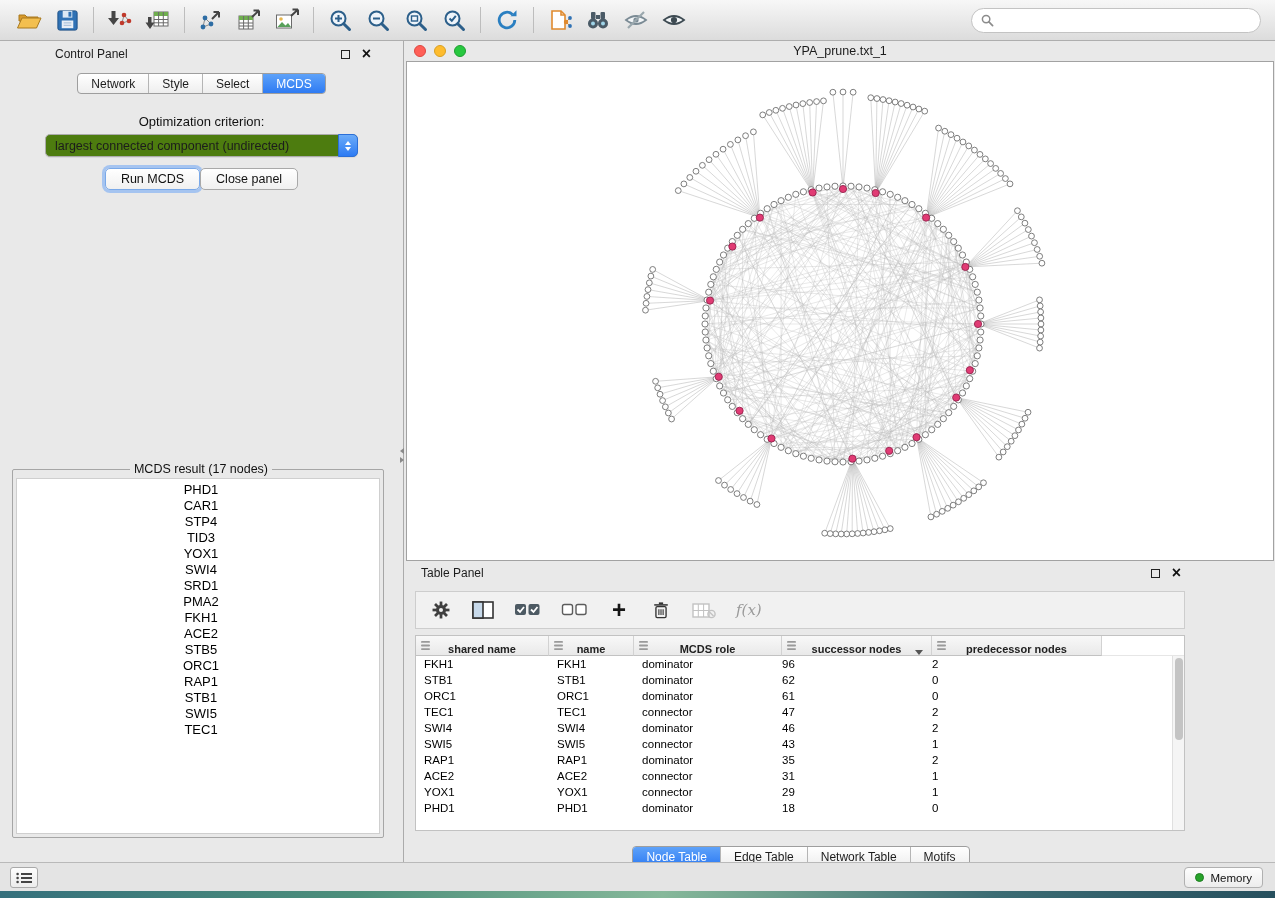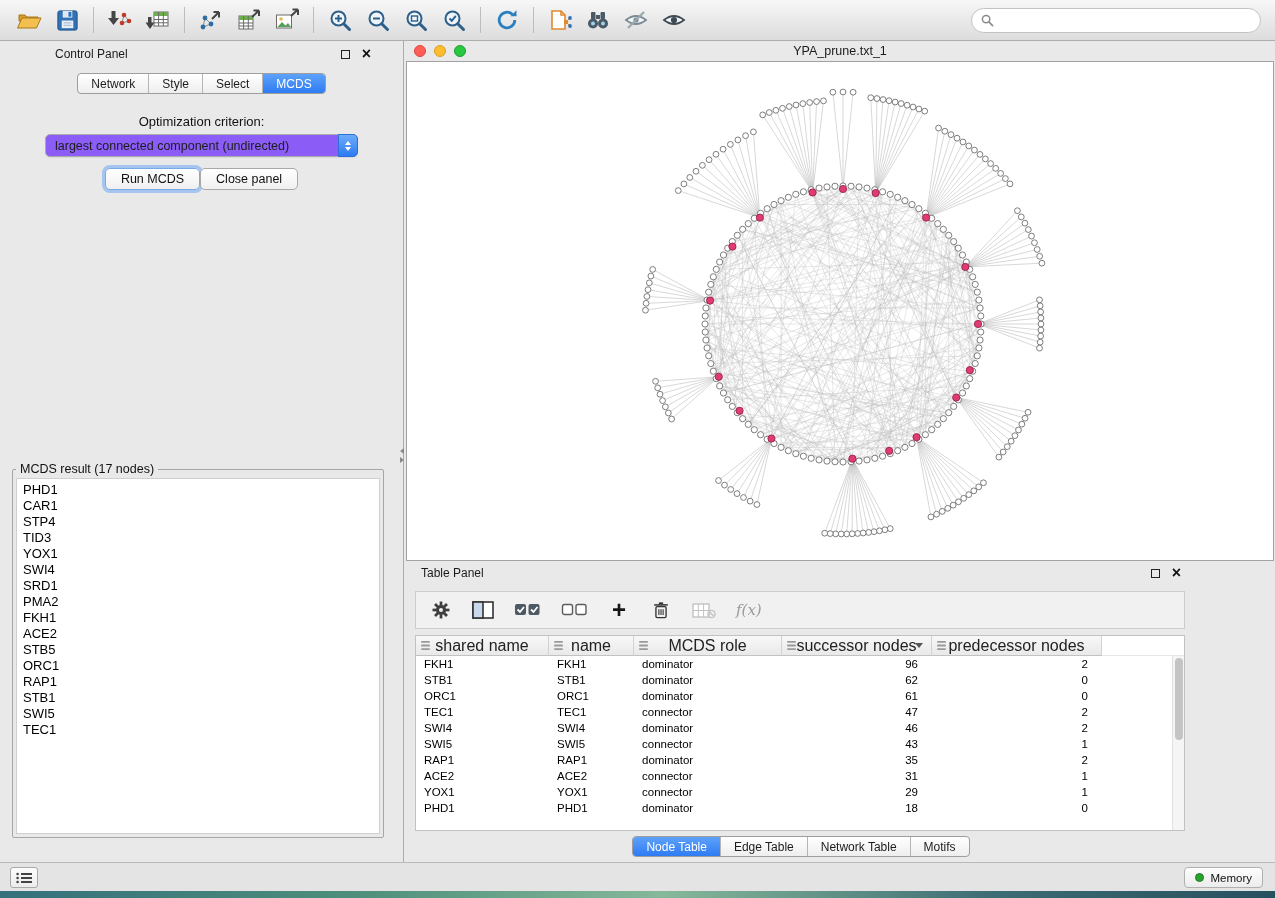--- a/index.html
+++ b/index.html
@@ -19,29 +19,29 @@
 .cp-header{position:absolute;left:0;top:0;right:0;height:26px;display:flex;align-items:center;padding:0 32px;margin-left:23px;}
 .win-icons{margin-left:auto;display:flex;gap:12px;align-items:center;}
 .float-icon{width:9px;height:9px;border:1.5px solid #222;display:inline-block;}
 .close-icon{font-size:16px;font-weight:bold;color:#111;line-height:10px;}
 .seg{display:inline-flex;border:1px solid #9e9e9e;border-radius:4px;overflow:hidden;background:linear-gradient(#ffffff,#eeeeee);height:21px;}
 .seg>div{padding:3px 13px;font-size:12px;color:#1c1c1c;border-left:1px solid #b5b5b5;white-space:nowrap;}
 .seg>div:first-child{border-left:none;}
 .seg>div.active{background:linear-gradient(#5ea2f9,var(--accent));color:#fff;}
 .cp-tabbar{position:absolute;top:32px;left:0;right:0;display:flex;justify-content:center;}
 .cp-opt{position:absolute;top:73px;left:0;right:0;text-align:center;font-size:13px;color:#111;}
-.dropdown{position:absolute;top:93px;left:45px;width:313px;height:23px;background:#8b5cf6;border:1px solid #ababab;border-radius:5px;display:flex;align-items:center;font-size:12.5px;padding-left:9px;box-shadow:0 1px 1px rgba(0,0,0,.07);}
+.dropdown{position:absolute;top:93px;left:45px;width:313px;height:23px;background:#4d7c0f;border:1px solid #ababab;border-radius:5px;display:flex;align-items:center;font-size:12.5px;padding-left:9px;box-shadow:0 1px 1px rgba(0,0,0,.07);}
 .dropdown .cap{position:absolute;right:-1px;top:-1px;bottom:-1px;width:20px;border-radius:0 5px 5px 0;background:linear-gradient(#6cacf9,#2d7bf3);display:flex;flex-direction:column;align-items:center;justify-content:center;gap:2px;border:1px solid #2b6fd8;}
 .cap i{width:0;height:0;border-left:3.5px solid transparent;border-right:3.5px solid transparent;display:block;}
 .cap .up{border-bottom:4px solid #fff;}
 .cap .down{border-top:4px solid #fff;}
 .cp-buttons{position:absolute;top:127px;left:0;right:0;display:flex;justify-content:center;gap:0;}
 .mac-btn{height:22px;padding:0 15px;background:linear-gradient(#ffffff,#f0f0f0);border:1px solid #a9a9a9;border-radius:5px;font-size:12.5px;display:flex;align-items:center;color:#111;}
 .mac-btn.focused{border-color:#7aa9e8;box-shadow:0 0 0 3px rgba(110,165,245,.55);}
-.mcds-group{position:absolute;top:421px;left:12px;right:19px;bottom:24px;border:1px solid #a6a6a6;border-radius:2px;}
+.mcds-group{position:absolute;top:421px;left:12px;right:19px;bottom:24px;border:1px solid #a6a6a6;border-radius:2px;text-align:center;}
 .mcds-group legend{font-size:12.5px;padding:0 4px;margin-left:3px;color:#111;}
 .mcds-list{position:absolute;left:3px;right:3px;top:2px;bottom:3px;background:#fff;border:1px solid #cfcfcf;overflow:hidden;padding:3px 0 0 6px;}
 .mcds-item{font-size:13px;line-height:16px;color:#000;}
 
 
 .v-split-handle{position:absolute;left:399px;top:448px;width:6px;height:18px;display:flex;flex-direction:column;gap:3px;align-items:center;}
 .tri-l{width:0;height:0;border-top:3px solid transparent;border-bottom:3px solid transparent;border-right:4px solid #8a8a8a;}
 .tri-r{width:0;height:0;border-top:3px solid transparent;border-bottom:3px solid transparent;border-left:4px solid #8a8a8a;}
 
 
@@ -57,30 +57,30 @@
 
 
 .table-panel{position:absolute;left:405px;top:561px;width:792px;height:301px;background:#e9e9e9;}
 .tp-header{position:absolute;left:0;top:0;right:0;height:24px;display:flex;align-items:center;padding:0 16px;}
 .tp-toolbar{position:absolute;left:10px;right:12px;top:30px;height:38px;background:#f1f1f1;border:1px solid #cdcdcd;display:flex;align-items:center;gap:20px;padding:0 14px;}
 .tp-tool{display:flex;align-items:center;justify-content:center;min-width:22px;height:28px;}
 .plus-glyph{font-size:24px;font-weight:bold;color:#161616;line-height:20px;}
 .fx-glyph{font-family:"DejaVu Serif",serif;font-style:italic;font-size:15px;color:#9a9a9a;}
 .tp-table{position:absolute;left:10px;right:12px;top:74px;height:196px;background:#fff;border:1px solid #c2c2c2;overflow:hidden;}
 .thead{display:grid;grid-template-columns:133px 85px 148px 150px 170px 1fr;height:20px;}
-.th{position:relative;background:linear-gradient(#f8f8f8,#e9e9e9);border-right:1px solid #d2d2d2;border-bottom:1px solid #c2c2c2;display:flex;align-items:center;justify-content:center;font-size:16px;color:#222;}
+.th{position:relative;background:linear-gradient(#f8f8f8,#e9e9e9);border-right:1px solid #d2d2d2;border-bottom:1px solid #c2c2c2;display:flex;align-items:flex-end;justify-content:center;font-size:11px;color:#222;font-weight:bold;}
 .th.filler{background:#fff;border-right:none;border-bottom:1px solid #e6e6e6;}
 .th .hdr-ico{position:absolute;left:5px;top:5px;}
 .th .sort-chevron{position:absolute;right:8px;width:0;height:0;border-left:4px solid transparent;border-right:4px solid transparent;border-top:5px solid #555;}
 .trow{display:grid;grid-template-columns:133px 85px 148px 150px 170px 1fr;height:16px;}
 .tcell{font-size:11.5px;line-height:16px;color:#000;white-space:nowrap;overflow:hidden;padding-left:8px;}
-.tcell.num{text-align:right;padding-right:14px;padding-left:0;}
+.tcell.num{text-align:left;padding-right:14px;padding-left:0;}
 .tp-scrollbar{position:absolute;right:0;top:20px;bottom:0;width:12px;background:#f5f5f5;border-left:1px solid #e0e0e0;}
 .tp-thumb{position:absolute;left:1.5px;top:2px;width:8px;height:82px;background:#c4c4c4;border-radius:4px;}
-.tp-tabs{position:absolute;left:0;right:0;top:275px;display:flex;justify-content:center;}
+.tp-tabs{position:absolute;left:0;right:0;top:285px;display:flex;justify-content:center;}
 
 
 .status-bar{position:absolute;left:0;top:862px;width:1275px;height:29px;background:#e4e4e4;border-top:1px solid #b9b9b9;}
 .menu-btn{position:absolute;left:10px;top:4px;width:28px;height:21px;border:1px solid #a9a9a9;border-radius:3px;background:linear-gradient(#fdfdfd,#ececec);display:flex;align-items:center;justify-content:center;}
 .memory-btn{position:absolute;right:12px;top:4px;height:21px;padding:0 10px;border:1px solid #b0b0b0;border-radius:4px;background:linear-gradient(#fdfdfd,#ececec);display:flex;align-items:center;gap:6px;font-size:11.5px;color:#111;}
 .mem-dot{width:9px;height:9px;border-radius:50%;background:#27a32a;border:1px solid #1d7d20;}
 .wallpaper{position:absolute;left:0;top:891px;width:1275px;height:7px;background:linear-gradient(100deg,#35707c 0%,#4d8f7b 28%,#86b89a 52%,#3c6c74 78%,#27505e 100%);}
 </style>
 </head>
 <body>

